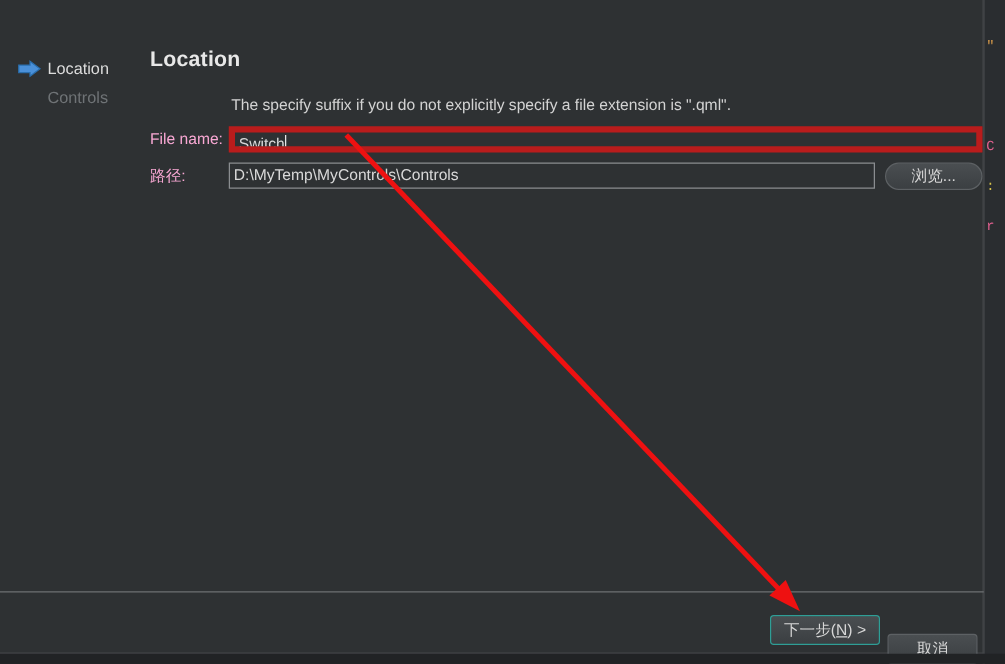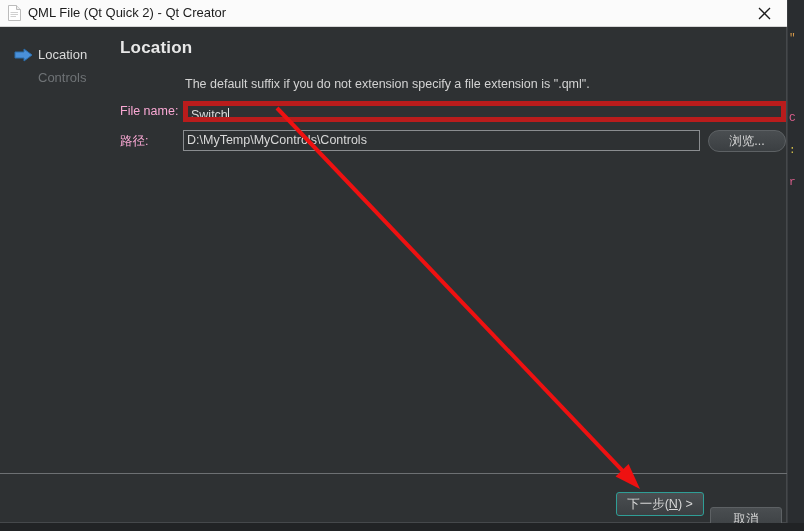--- a/index.html
+++ b/index.html
@@ -243,57 +243,37 @@
     <div style="height:64px"></div>
     <div style="color:#e0608f">C</div>
     <div style="height:16px"></div>
     <div style="color:#d7c24a">:</div>
     <div style="height:16px"></div>
     <div style="color:#e0608f">r</div>
   </div>
 
   <div class="dialog">
 
-    <div class="titlebar">
-      <span class="title-icon">
-        <svg width="13" height="16" viewBox="0 0 13 16">
-          <path d="M0.5 0.5 H8.5 L12.5 4.5 V15.5 H0.5 Z" fill="#ffffff" stroke="#bcbcbc"></path>
-          <path d="M8.5 0.5 V4.5 H12.5" fill="#eeeeee" stroke="#bcbcbc"></path>
-          <g stroke="#d0d0d0" stroke-width="1">
-            <line x1="2.5" y1="7.5" x2="10" y2="7.5"></line>
-            <line x1="2.5" y1="9.5" x2="10" y2="9.5"></line>
-            <line x1="2.5" y1="11.5" x2="8" y2="11.5"></line>
-          </g>
-        </svg>
-      </span>
-      <span class="title-text">QML File (Qt Quick 2) - Qt Creator</span>
-      <span class="title-close">
-        <svg width="13" height="13" viewBox="0 0 13 13">
-          <line x1="1" y1="1" x2="12" y2="12" stroke="#1c1c1c" stroke-width="1.3"></line>
-          <line x1="12" y1="1" x2="1" y2="12" stroke="#1c1c1c" stroke-width="1.3"></line>
-        </svg>
-      </span>
-    </div>
 
     <div class="sidenav">
       <div class="nav-item current">
         <span class="nav-arrow">
           <svg width="20" height="14" viewBox="0 0 20 14">
             <path d="M1 4 H10 V1 L18 7 L10 13 V10 H1 Z" fill="#4a90d9" stroke="#2a6ead" stroke-width="1"></path>
           </svg>
         </span>
         <span>Location</span>
       </div>
       <div class="nav-item pending">
         <span>Controls</span>
       </div>
     </div>
 
     <div class="page-title">Location</div>
-    <div class="hint-text">The default suffix if you do not extension specify a file extension is ".qml".</div>
+    <div class="hint-text">The specify suffix if you do not explicitly specify a file extension is ".qml".</div>
 
     <div class="field-label label-filename">File name:</div>
     <div class="text-input input-filename"><span>Switch</span><span class="caret"></span></div>
 
     <div class="field-label label-path">路径:</div>
     <div class="text-input input-path"><span>D:\MyTemp\MyControls\Controls</span></div>
 
     <div class="btn btn-browse">浏览...</div>
 
     <div class="footer-sep"></div>

